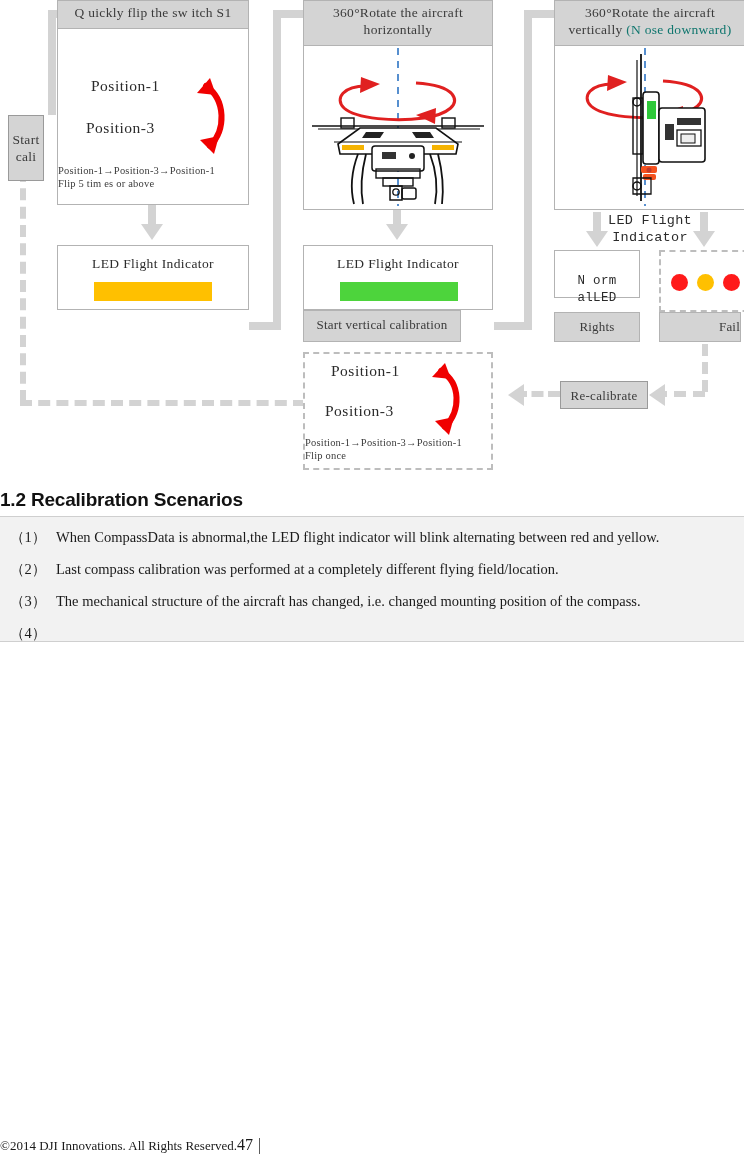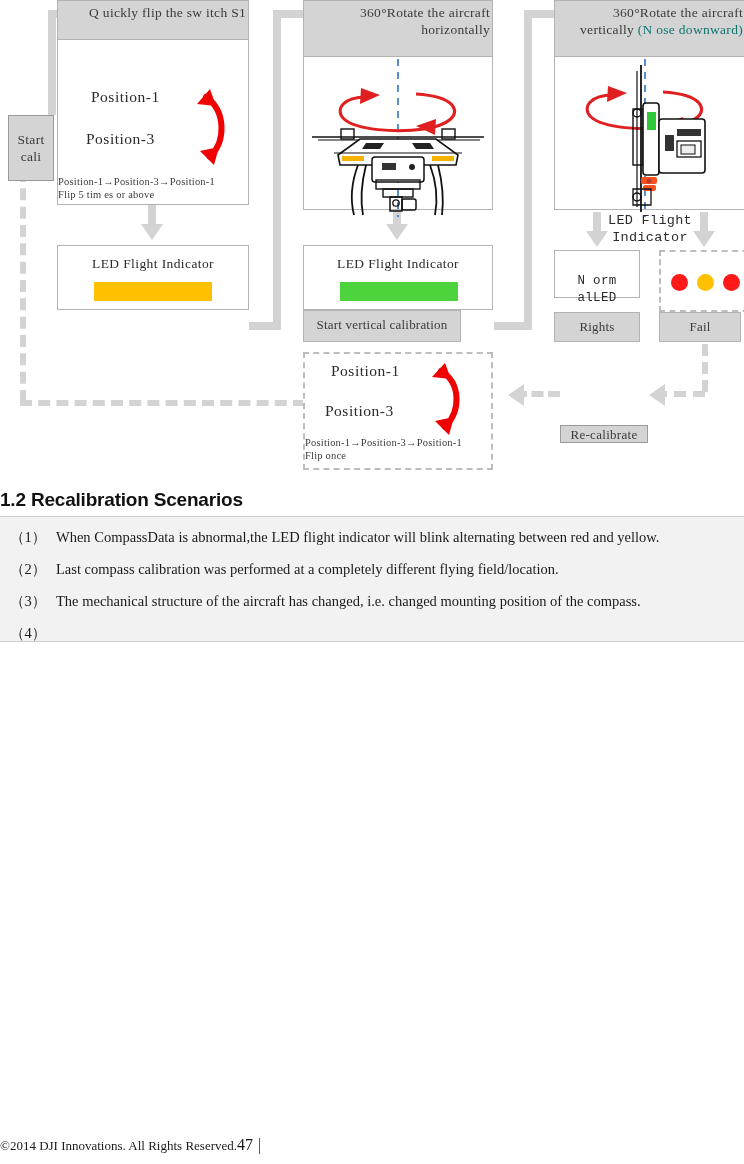--- a/index.html
+++ b/index.html
@@ -20,24 +20,24 @@
     position: absolute;
     box-sizing: border-box;
     border: 1px solid #b3b3b3;
     background: #ffffff;
   }
   .node-header {
     box-sizing: border-box;
     background: #d4d4d4;
     border-bottom: 1px solid #b3b3b3;
     color: #3b3b3b;
-    text-align: right;
+    text-align: center;
     font-size: 13.5px;
     line-height: 17px;
-    padding: 3px 2px 18px 2px;
+    padding: 3px 2px 7px 2px;
     letter-spacing: 0.3px;
   }
   .node-footer {
     position: absolute;
     box-sizing: border-box;
     background: #d4d4d4;
     border: 1px solid #b3b3b3;
     color: #3b3b3b;
     text-align: center;
     font-size: 13px;
@@ -229,21 +229,21 @@
 
   <div class="seg-dash-v" style="left:702px; top:344px; height:48px;"></div>
   <div class="seg-dash-h" style="left:655px; top:391px; width:50px;"></div>
   <div class="arrow-l" style="left:649px; top:384px;"></div>
 
   <div class="seg-dash-h" style="left:515px; top:391px; width:45px;"></div>
   <div class="arrow-l" style="left:508px; top:384px;"></div>
 
   <div class="seg-dash-v" style="left:303px; top:391px; height:12px;"></div>
 
-  <div class="small-node" style="left:8px; top:115px; width:46px; height:66px;">
+  <div class="small-node" style="left:8px; top:115px; width:36px; height:66px;">
     <span style="white-space:pre-line;">Start
 cali</span>
   </div>
 
   <div class="node" style="left:57px; top:0px; width:192px; height:205px;">
     <div class="node-header">Q uickly flip the sw itch S1</div>
     <div class="node-body">
       <div class="pos-label" style="left:33px; top:48px;">Position-1</div>
       <div class="pos-label" style="left:28px; top:90px;">Position-3</div>
       <svg style="position:absolute; left:130px; top:45px;" width="50" height="85" viewBox="0 0 50 85">
@@ -369,23 +369,23 @@
 
   <div class="dashed-node" style="left:659px; top:250px; width:100px; height:62px;">
     <div class="node-body">
       <div id="fail-dots" style="position:absolute; left:0; top:0; width:100%; height:100%;">
           <div class="led-dot" style="background: rgb(255, 26, 26); left: 10px; top: 22px;"></div>
           <div class="led-dot" style="background: rgb(255, 192, 0); left: 36px; top: 22px;"></div>
           <div class="led-dot" style="background: rgb(255, 26, 26); left: 62px; top: 22px;"></div>
         </div>
     </div>
   </div>
-  <div class="node-footer" style="left:659px; top:312px; width:82px; height:30px;">Fail</div>
-
-  <div class="small-node" style="left:560px; top:381px; width:88px; height:18px; font-size:13px;margin-top:44px;">Re-calibrate</div>
+  <div class="node-footer" style="left:659px; top:312px; width:82px; height:30px;text-align:right;">Fail</div>
+
+  <div class="small-node" style="left:560px; top:381px; width:88px; height:28px; font-size:13px;">Re-calibrate</div>
 
   <div class="dashed-node" style="left:303px; top:352px; width:190px; height:118px;">
     <div class="node-body">
       <div class="pos-label" style="left:26px; top:8px;">Position-1</div>
       <div class="pos-label" style="left:20px; top:48px;">Position-3</div>
       <svg style="position:absolute; left:118px; top:5px;" width="50" height="80" viewBox="0 0 50 80">
         <path d="M18 12 C38 24, 38 52, 22 68" stroke="#f00000" stroke-width="6" fill="none" stroke-linecap="round"></path>
         <polygon points="22,4 9,18 28,20" fill="#f00000"></polygon>
         <polygon points="26,76 12,62 31,58" fill="#f00000"></polygon>
       </svg>

